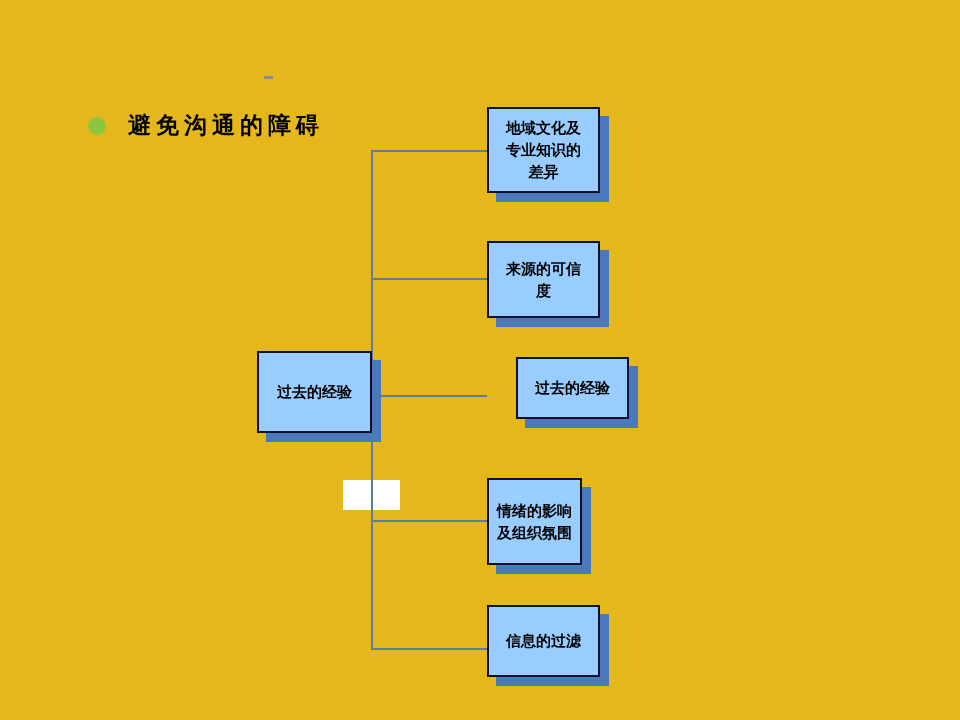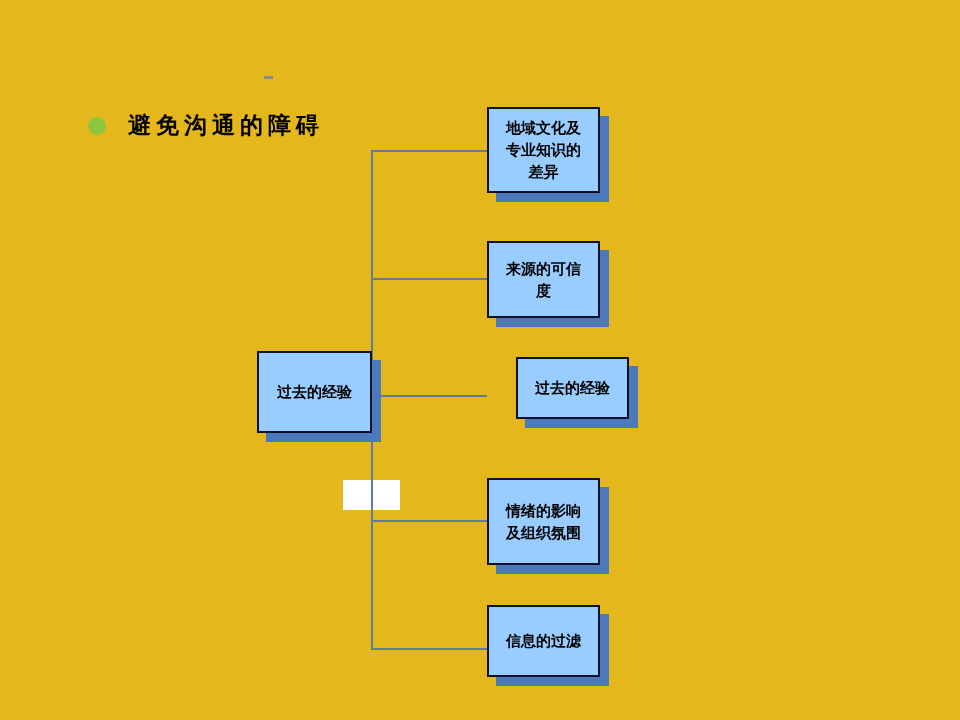--- a/index.html
+++ b/index.html
@@ -84,21 +84,21 @@
     line-height: 22px;
     font-weight: bold;
     color: var(--text);
     white-space: pre-line;
   }
 
   .node.root { left: 257px; top: 351px; width: 115px; height: 82px; }
   .node.c0 { left: 487px; top: 107px; width: 113px; height: 86px; }
   .node.c1 { left: 487px; top: 241px; width: 113px; height: 77px; }
   .node.c2 { left: 516px; top: 357px; width: 113px; height: 62px; }
-  .node.c3 { left: 487px; top: 478px; width: 113px; height: 87px; }
+  .node.c3 { left: 487px; top: 478px; width: 95px; height: 87px; }
   .node.c4 { left: 487px; top: 605px; width: 113px; height: 72px; }
 </style>
 </head>
 <body>
 
 <div class="slide">
 
   <div class="dash-mark"></div>
 
   <div class="title-row">

